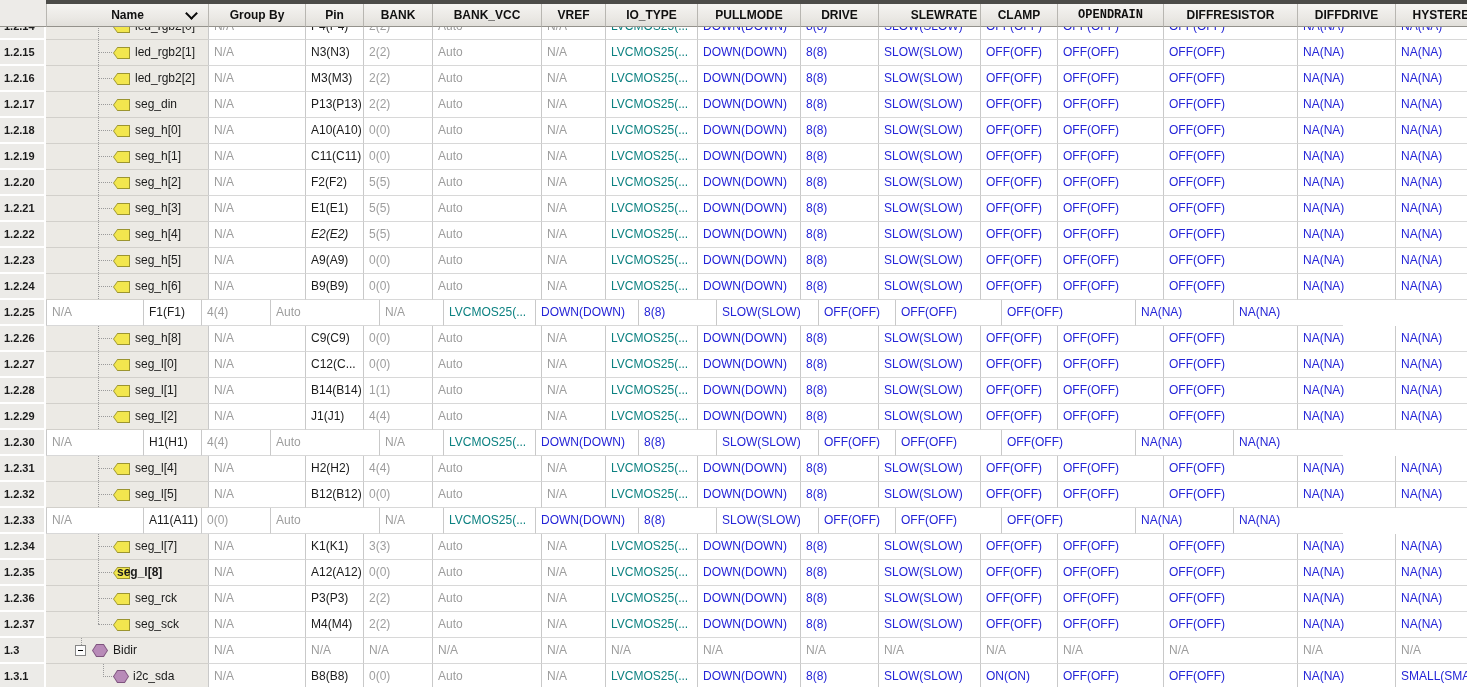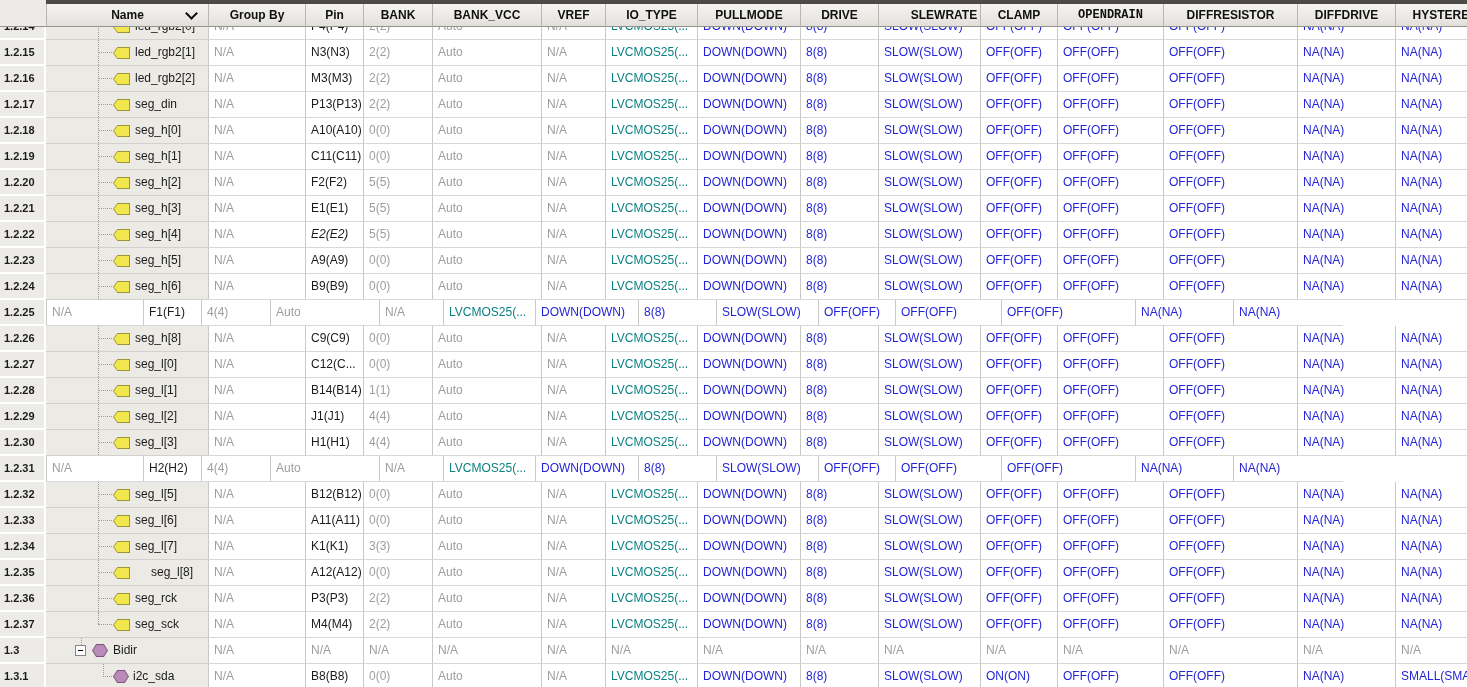--- a/index.html
+++ b/index.html
@@ -476,46 +476,46 @@
           <div class="cell t-blue" style="width: 78px;">8(8)</div>
           <div class="cell t-blue" style="width: 102px;">SLOW(SLOW)</div>
           <div class="cell t-blue" style="width: 77px;">OFF(OFF)</div>
           <div class="cell t-blue" style="width: 106px;">OFF(OFF)</div>
           <div class="cell t-blue" style="width: 134px;">OFF(OFF)</div>
           <div class="cell t-blue" style="width: 98px;">NA(NA)</div>
           <div class="cell t-blue" style="width: 110px;">NA(NA)</div>
         </div>
         <div class="row">
           <div class="idx">1.2.30</div>
-          <div class="nc">
-            <i class="tv"></i>
-            <i class="th"></i>
-            <i class="ico ico-pent" style="left: 67px;">
-              <i class="bd"></i>
-              <i class="fl"></i>
-            </i>
-            <span class="nlabel" style="left: 89px;">seg_l[3]</span>
-          </div>
           <div class="cell t-gray" style="width: 97px;">N/A</div>
           <div class="cell t-black" style="width: 58px;">H1(H1)</div>
           <div class="cell t-gray" style="width: 69px;">4(4)</div>
           <div class="cell t-gray" style="width: 109px;">Auto</div>
           <div class="cell t-gray" style="width: 64px;">N/A</div>
           <div class="cell t-teal" style="width: 92px;">LVCMOS25(...</div>
           <div class="cell t-blue" style="width: 103px;">DOWN(DOWN)</div>
           <div class="cell t-blue" style="width: 78px;">8(8)</div>
           <div class="cell t-blue" style="width: 102px;">SLOW(SLOW)</div>
           <div class="cell t-blue" style="width: 77px;">OFF(OFF)</div>
           <div class="cell t-blue" style="width: 106px;">OFF(OFF)</div>
           <div class="cell t-blue" style="width: 134px;">OFF(OFF)</div>
           <div class="cell t-blue" style="width: 98px;">NA(NA)</div>
           <div class="cell t-blue" style="width: 110px;">NA(NA)</div>
         </div>
         <div class="row">
           <div class="idx">1.2.31</div>
+          <div class="nc">
+            <i class="tv"></i>
+            <i class="th"></i>
+            <i class="ico ico-pent" style="left: 67px;">
+              <i class="bd"></i>
+              <i class="fl"></i>
+            </i>
+            <span class="nlabel" style="left: 89px;">seg_l[4]</span>
+          </div>
           <div class="cell t-gray" style="width: 97px;">N/A</div>
           <div class="cell t-black" style="width: 58px;">H2(H2)</div>
           <div class="cell t-gray" style="width: 69px;">4(4)</div>
           <div class="cell t-gray" style="width: 109px;">Auto</div>
           <div class="cell t-gray" style="width: 64px;">N/A</div>
           <div class="cell t-teal" style="width: 92px;">LVCMOS25(...</div>
           <div class="cell t-blue" style="width: 103px;">DOWN(DOWN)</div>
           <div class="cell t-blue" style="width: 78px;">8(8)</div>
           <div class="cell t-blue" style="width: 102px;">SLOW(SLOW)</div>
           <div class="cell t-blue" style="width: 77px;">OFF(OFF)</div>
@@ -545,29 +545,20 @@
           <div class="cell t-blue" style="width: 78px;">8(8)</div>
           <div class="cell t-blue" style="width: 102px;">SLOW(SLOW)</div>
           <div class="cell t-blue" style="width: 77px;">OFF(OFF)</div>
           <div class="cell t-blue" style="width: 106px;">OFF(OFF)</div>
           <div class="cell t-blue" style="width: 134px;">OFF(OFF)</div>
           <div class="cell t-blue" style="width: 98px;">NA(NA)</div>
           <div class="cell t-blue" style="width: 110px;">NA(NA)</div>
         </div>
         <div class="row">
           <div class="idx">1.2.33</div>
-          <div class="nc">
-            <i class="tv"></i>
-            <i class="th"></i>
-            <i class="ico ico-pent" style="left: 67px;">
-              <i class="bd"></i>
-              <i class="fl"></i>
-            </i>
-            <span class="nlabel" style="left: 89px;">seg_l[6]</span>
-          </div>
           <div class="cell t-gray" style="width: 97px;">N/A</div>
           <div class="cell t-black" style="width: 58px;">A11(A11)</div>
           <div class="cell t-gray" style="width: 69px;">0(0)</div>
           <div class="cell t-gray" style="width: 109px;">Auto</div>
           <div class="cell t-gray" style="width: 64px;">N/A</div>
           <div class="cell t-teal" style="width: 92px;">LVCMOS25(...</div>
           <div class="cell t-blue" style="width: 103px;">DOWN(DOWN)</div>
           <div class="cell t-blue" style="width: 78px;">8(8)</div>
           <div class="cell t-blue" style="width: 102px;">SLOW(SLOW)</div>
           <div class="cell t-blue" style="width: 77px;">OFF(OFF)</div>
@@ -604,21 +595,21 @@
         </div>
         <div class="row">
           <div class="idx">1.2.35</div>
           <div class="nc">
             <i class="tv"></i>
             <i class="th"></i>
             <i class="ico ico-pent" style="left: 67px;">
               <i class="bd"></i>
               <i class="fl"></i>
             </i>
-            <span class="nlabel" style="left: 105px;">seg_l[8]</span>
+            <span class="nlabel" style="left: 71px; font-weight: bold;">seg_l[8]</span>
           </div>
           <div class="cell t-gray" style="width: 97px;">N/A</div>
           <div class="cell t-black" style="width: 58px;">A12(A12)</div>
           <div class="cell t-gray" style="width: 69px;">0(0)</div>
           <div class="cell t-gray" style="width: 109px;">Auto</div>
           <div class="cell t-gray" style="width: 64px;">N/A</div>
           <div class="cell t-teal" style="width: 92px;">LVCMOS25(...</div>
           <div class="cell t-blue" style="width: 103px;">DOWN(DOWN)</div>
           <div class="cell t-blue" style="width: 78px;">8(8)</div>
           <div class="cell t-blue" style="width: 102px;">SLOW(SLOW)</div>

